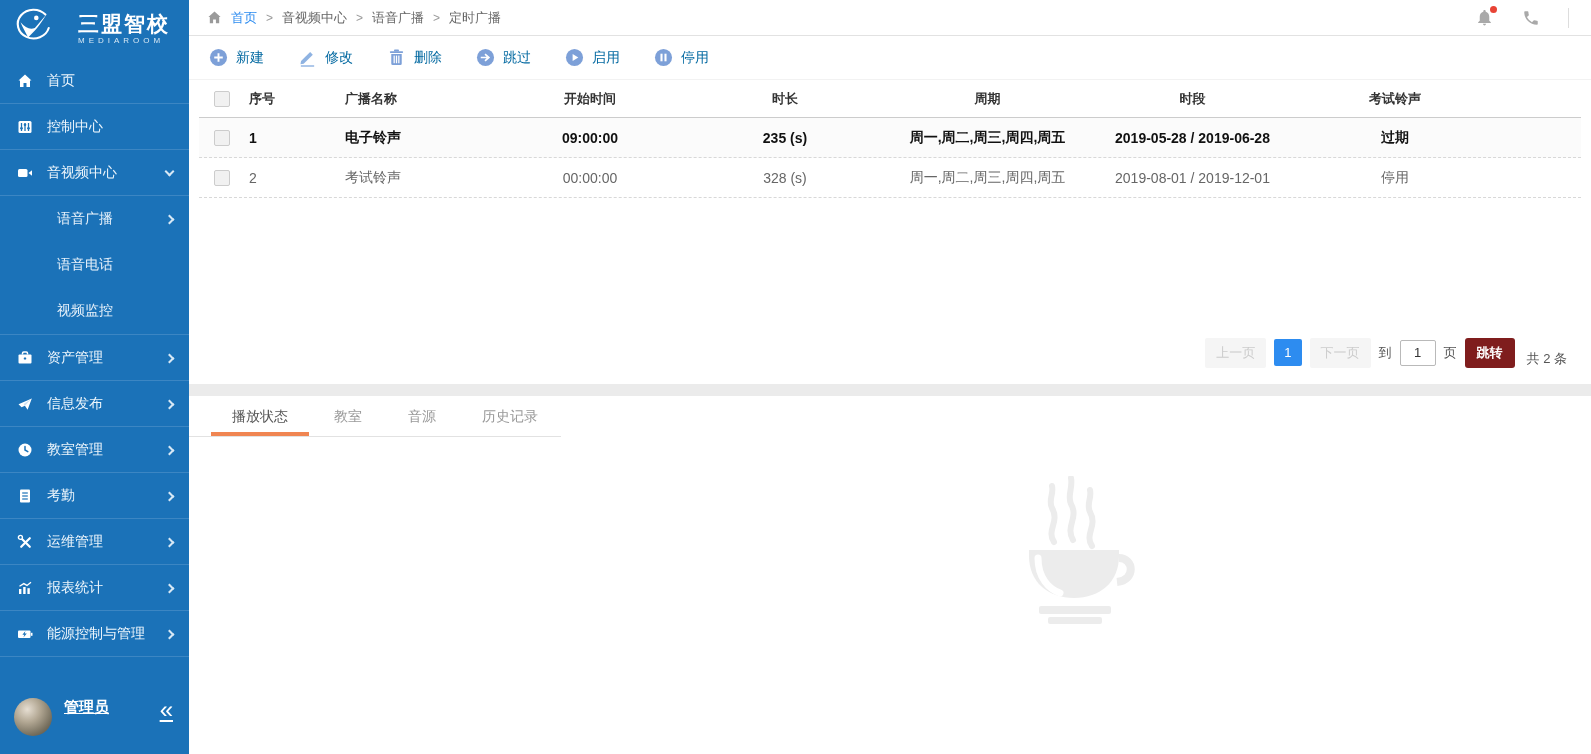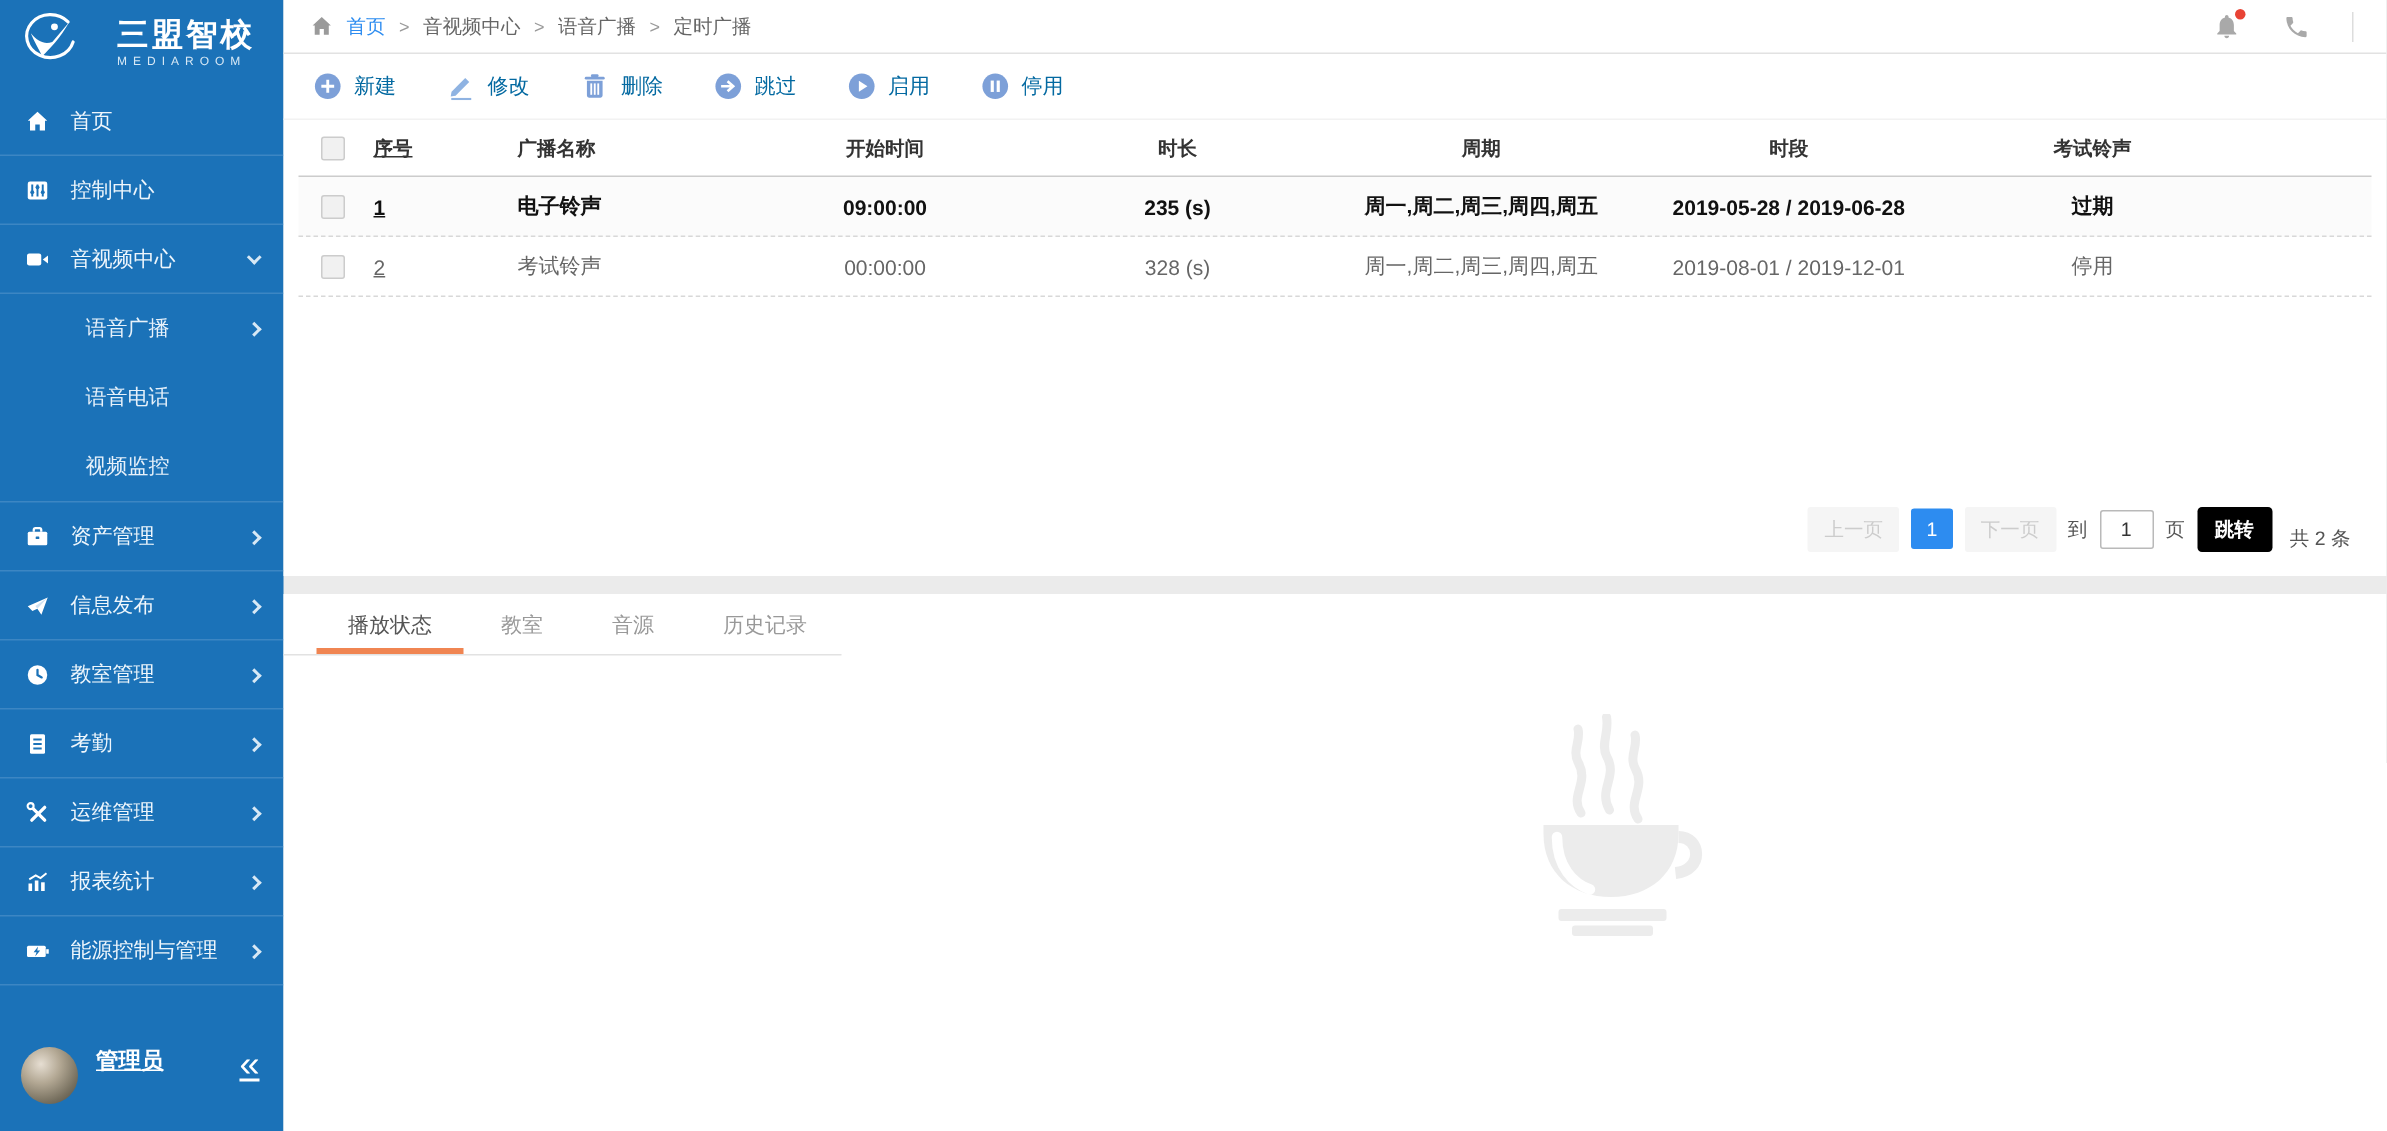--- a/index.html
+++ b/index.html
@@ -44,36 +44,36 @@
              border-bottom:1px solid #f2f2f2; flex-shrink:0; }
   .tb-btn { display:flex; align-items:center; gap:8px; font-size:14px; color:#0369a1; cursor:pointer; }
 
   .thead { display:flex; align-items:center; height:38px; font-size:13px; font-weight:bold; color:#333;
            border-bottom:1px solid #ccc; margin:0 10px; }
   .trow { display:flex; align-items:center; height:40px; font-size:14px; margin:0 10px;
           border-bottom:1px dashed #d8d8d8; }
   .trow.bold { font-weight:bold; color:#111; background:#fbfbfb; }
   .trow.normal { color:#666; }
   .c1 { width:46px; display:flex; justify-content:center; }
-  .c2 { width:100px; padding-left:4px;text-decoration:underline; }
+  .c2 { width:100px; padding-left:4px; }
   .c3 { width:150px; }
   .c4 { width:190px; text-align:center; }
   .c5 { width:200px; text-align:center; }
   .c6 { width:205px; text-align:center; }
   .c7 { width:205px; text-align:center; }
   .c8 { width:200px; text-align:center; }
   .cb { width:16px; height:16px; background:#f1f1f1; border:1px solid #ccc; border-radius:2px; cursor:pointer; }
 
   .pager { margin-top:auto; display:flex; justify-content:flex-end; align-items:center; gap:8px;
            padding:0 24px 16px 0; font-size:13px; color:#555; }
   .pg-btn { background:#f5f5f5; color:#ccc; padding:6px 11px; border-radius:2px; cursor:default; }
   .pg-num { background:#2d8cf0; color:#fff; padding:6px 10px; border-radius:2px; cursor:pointer; }
   .pg-input { width:36px; height:26px; border:1px solid #b9b9b9; border-radius:2px; text-align:center;
               font-size:13px; color:#333; font-family:inherit; }
-  .pg-jump { background:#000000; color:#fff; padding:6px 12px; border-radius:3px; font-weight:bold; cursor:pointer; }
+  .pg-jump { background:#7f1d1d; color:#fff; padding:6px 12px; border-radius:3px; font-weight:bold; cursor:pointer; }
   .pg-total { color:#555; margin-left:4px;margin-top:13px; }
 
   .panel-bottom { background:#fff; margin-top:12px; flex:1; display:flex; flex-direction:row; }
   .tabbar { height:41px; display:flex; padding-left:20px; border-bottom:1px solid #e2e2e2; flex-shrink:0; }
   .tab { padding:0 23px; line-height:40px; font-size:14px; color:#999; position:relative; cursor:pointer; }
   .tab.active { color:#555; }
   .tab.active::after { content:""; position:absolute; left:2px; right:2px; bottom:0; height:4px; background:#f08552; }
   .empty-area { flex:1; display:flex; justify-content:center; align-items:flex-start; padding-top:80px; }
 </style>
 </head>

